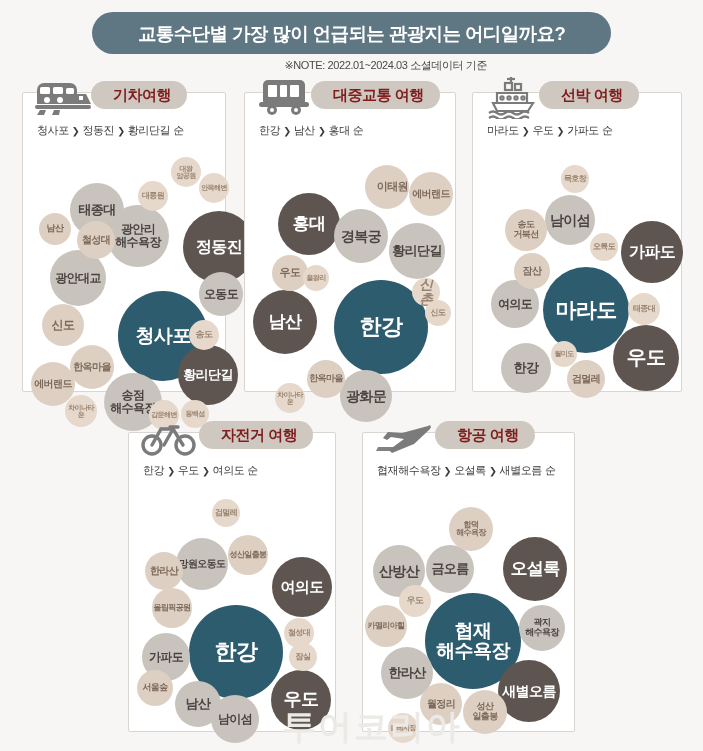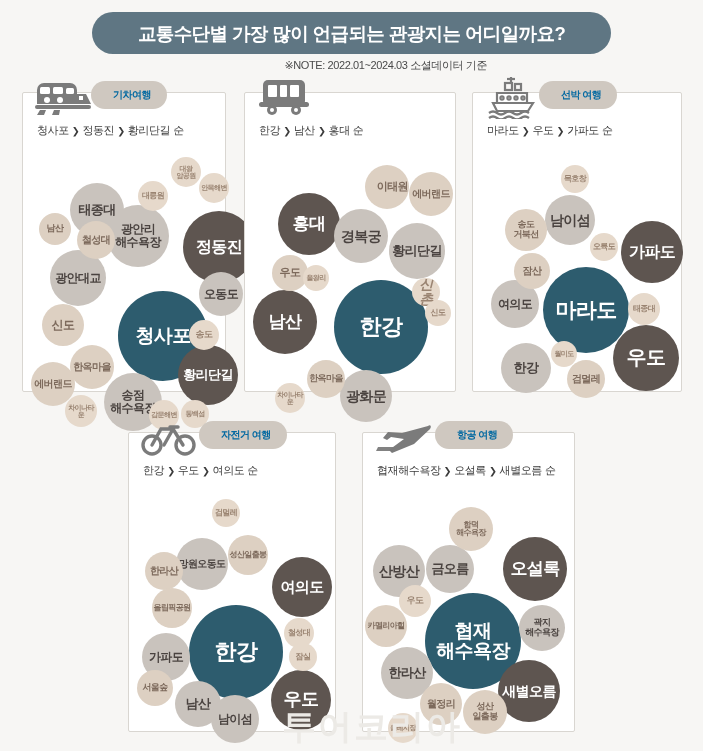--- a/index.html
+++ b/index.html
@@ -44,21 +44,21 @@
     display: flex; align-items: center; justify-content: center;
   }
   .label-pill {
     position: absolute; top: -12px;
     height: 28px; border-radius: 14px;
     background: #cfc8c0;
     display: flex; align-items: center;
     padding: 0 16px 0 22px;
   }
   .label-pill span {
-    font-size: 10px; font-weight: bold; color: #0369a1;
+    font-size: 15px; font-weight: bold; color: #7f1d1d;
     letter-spacing: -0.5px; white-space: nowrap;
   }
   .rank-row {
     position: absolute; left: 14px; top: 30px;
     font-size: 11px; color: #3b3b3b; letter-spacing: -0.4px;
     white-space: nowrap; display: flex; align-items: center; gap: 3px;
   }
   .rank-row .sep { font-weight: bold; font-size: 9.5px; color: #3b3b3b; }
 
   .bubbles { position: absolute; left: 0; top: 52px; width: 100%; }
@@ -199,20 +199,23 @@
       <rect x="11" y="9" width="9" height="12" rx="1" fill="#fff"></rect>
       <rect x="23" y="9" width="7" height="12" rx="1" fill="#fff"></rect>
       <rect x="33" y="9" width="9" height="12" rx="1" fill="#fff"></rect>
       <rect x="2" y="26" width="50" height="5" rx="2.5"></rect>
       <circle cx="15" cy="34" r="5"></circle>
                 <circle cx="15" cy="34" r="2" fill="#fff"></circle>
       <circle cx="39" cy="34" r="5"></circle>
                 <circle cx="39" cy="34" r="2" fill="#fff"></circle>
     </g>
             </svg>
+          </div>
+          <div class="label-pill" style="left: 66px;">
+            <span>대중교통 여행</span>
           </div>
         </div>
         <div class="rank-row">
           <span>한강</span>
           <span class="sep">❯</span>
           <span>남산</span>
           <span class="sep">❯</span>
           <span>홍대</span>
           <span>순</span>
         </div>

